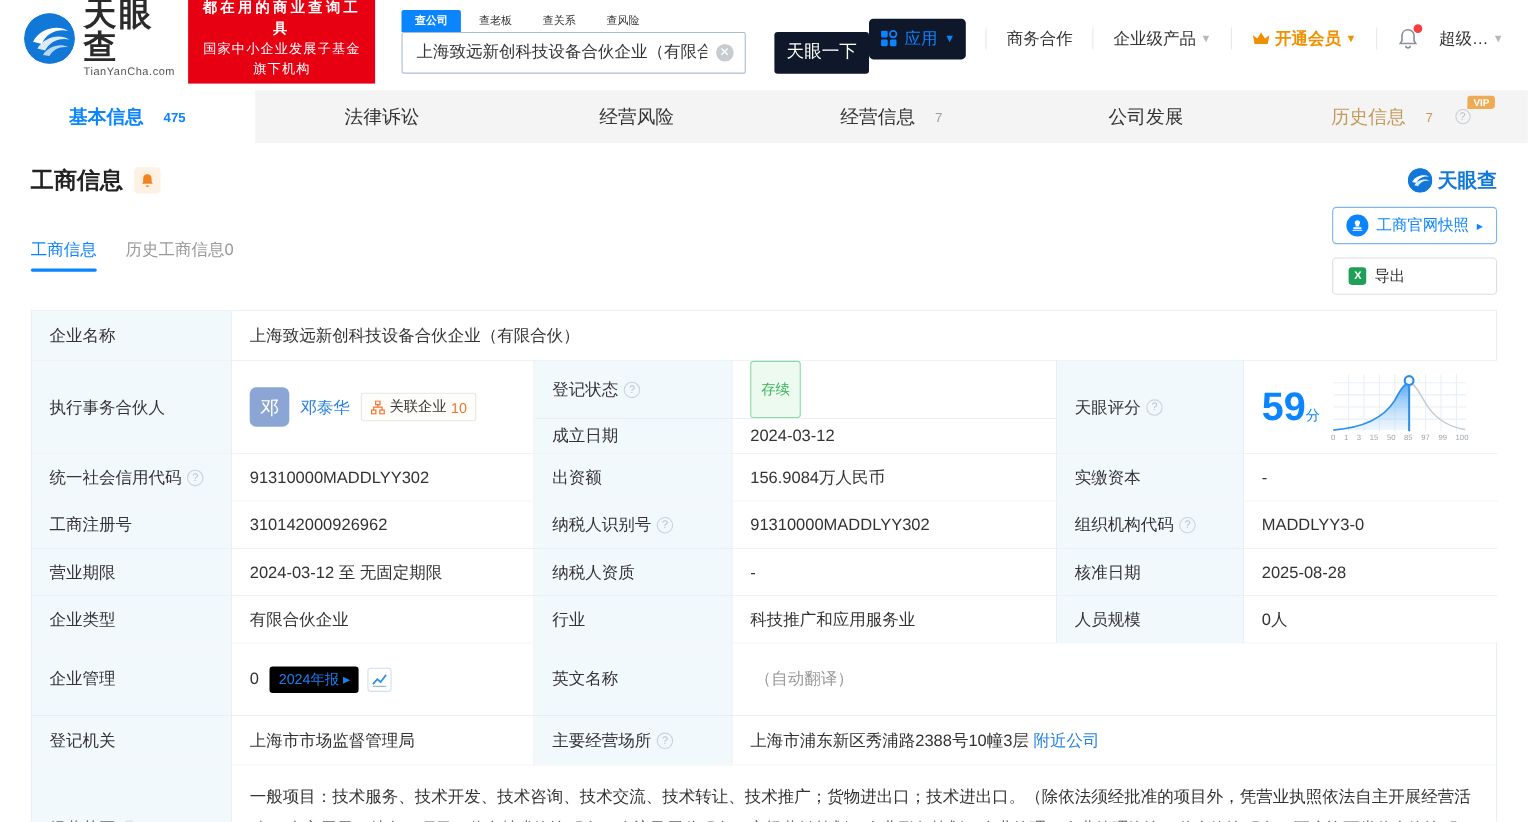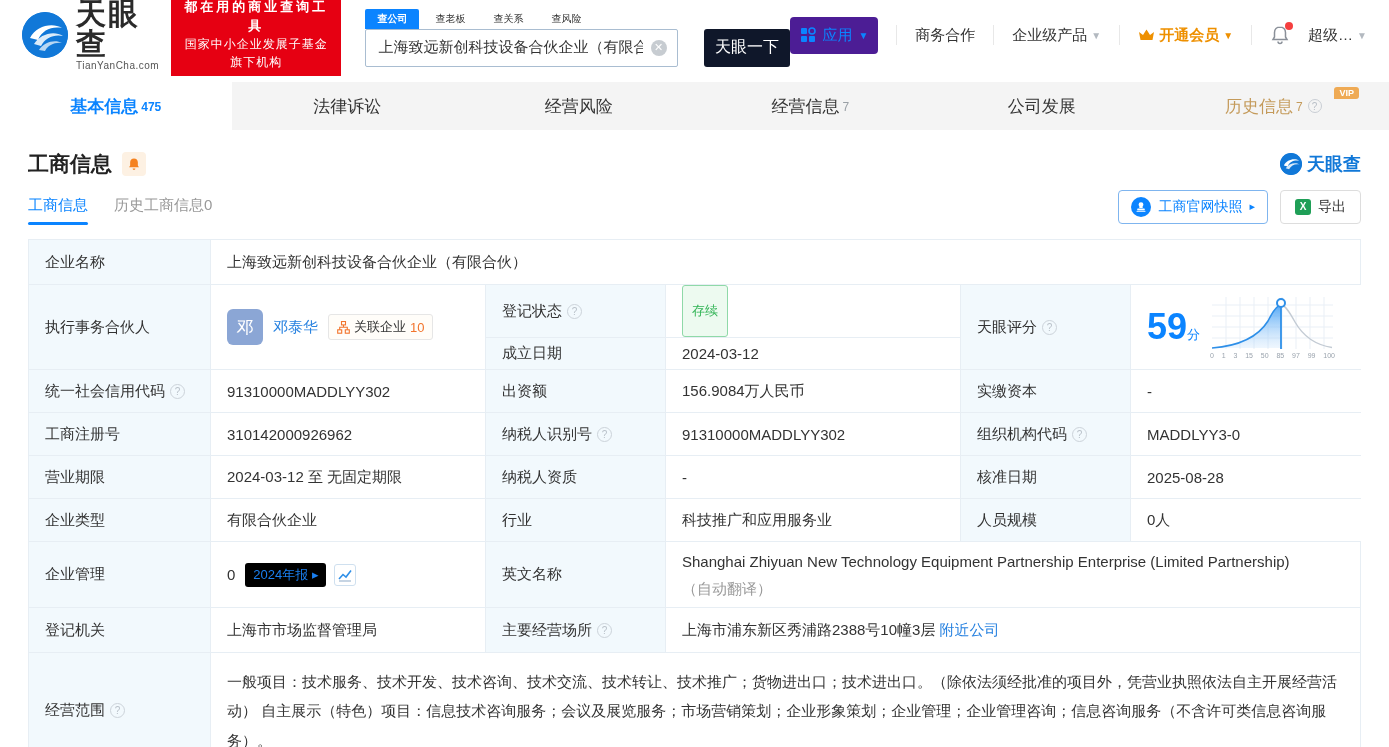--- a/index.html
+++ b/index.html
@@ -22,52 +22,52 @@
   .search-tabs { display:flex; align-items:flex-end; gap:4px; height:25px; }
   .search-tab { font-size:10px; color:#333; padding:3px 12px; cursor:pointer; }
   .search-tab.active { background:#0b84ff; color:#fff; font-weight:bold; border-radius:2px 2px 0 0; }
   .search-row { display:flex; height:38px; }
   .search-input-box { position:relative; width:360px; border:1px solid #a9bdd1; border-radius:2px; display:flex; align-items:center; }
   .search-input-box input { border:0; outline:0; width:100%; height:100%; padding:0 34px 0 12px; font-size:15px; color:#333; font-family:inherit; background:transparent; }
   .clear-icon { position:absolute; right:10px; width:16px; height:16px; border-radius:50%; background:#c7ccd1; color:#fff; font-size:11px; display:flex; align-items:center; justify-content:center; cursor:pointer; }
   .search-btn { margin-left:26px; width:100px; background:#0f172a; color:#fff; border:0; font-size:16px; border-radius:3px; cursor:pointer; font-family:inherit; }
 
   .header-menu { margin-left:auto; display:flex; align-items:center; gap:18px; white-space:nowrap; }
-  .apps-chip { display:flex; align-items:center; gap:6px; background:#4c1d95; color:#0b84ff; font-size:15px; padding:9px 10px; border-radius:4px; cursor:pointer; }
+  .apps-chip { display:flex; align-items:center; gap:6px; background:#0f172a; color:#0b84ff; font-size:15px; padding:9px 10px; border-radius:4px; cursor:pointer; }
   .caret { font-size:10px; color:inherit; }
   .caret.gray { color:#b3b9c0; }
   .menu-divider { width:1px; height:20px; background:#e8e8e8; }
   .menu-item { font-size:15px; color:#333; cursor:pointer; display:flex; align-items:center; gap:4px; }
   .menu-item.vip { color:#ee9000; font-weight:bold; }
   .bell-wrap { position:relative; cursor:pointer; display:flex; }
   .bell-dot { position:absolute; right:-3px; top:-3px; width:8px; height:8px; background:#f53f3f; border-radius:50%; }
 
   
   .nav-bar { margin-top:12px; height:48px; background:#f4f4f4; display:flex; }
-  .nav-tab { flex:1; display:flex; align-items:center; justify-content:center; gap:3px; font-size:17px; color:#333; cursor:pointer; position:relative; }
+  .nav-tab { flex:1; display:flex; align-items:center; justify-content:center; gap:18px; font-size:17px; color:#333; cursor:pointer; position:relative; }
   .nav-tab.active { background:#fff; color:#0b84ff; font-weight:bold; }
   .nav-count { font-size:12px; color:#9aa0a6; margin-top:2px; }
   .nav-tab.active .nav-count { color:#0b84ff; }
   .nav-tab.gold { color:#c49a5a; }
   .nav-tab.gold .nav-count { color:#c49a5a; }
   .vip-badge { position:absolute; top:5px; right:30px; background:#efaa54; color:#fff; font-size:9px; font-weight:bold; padding:1px 5px; border-radius:3px 3px 3px 0; }
   .q-circle { width:14px; height:14px; border:1px solid #c9ced4; border-radius:50%; color:#b9bfc7; font-size:10px; display:inline-flex; align-items:center; justify-content:center; margin-left:2px; }
 
   
   .section-head { display:flex; align-items:center; padding:20px 28px 0 28px; }
   .section-title { font-size:21px; font-weight:bold; color:#222; }
   .bell-badge { margin-left:10px; width:24px; height:24px; border-radius:4px; background:#fdf1e3; display:flex; align-items:center; justify-content:center; cursor:pointer; }
   .watermark { margin-left:auto; display:flex; align-items:center; gap:5px; color:#1178d8; font-weight:bold; font-size:18px; }
   .wm-mark { width:22px; height:22px; border-radius:50%; background:#1178d8; position:relative; overflow:hidden; }
 
   .subtab-row { display:flex; align-items:center; padding:18px 28px 14px 28px; }
   .subtab { font-size:15px; margin-right:26px; cursor:pointer; color:#999; position:relative; padding-bottom:10px; }
   .subtab.active { color:#0b84ff; }
   .subtab.active::after { content:""; position:absolute; left:0; right:0; bottom:0; height:3px; background:#0b84ff; border-radius:2px; }
-  .subtab-actions { margin-left:auto; display:flex; gap:12px; margin-top:-8px; }
+  .subtab-actions { margin-left:auto; display:flex; gap:12px; margin-top:-8px;flex-direction:column; }
   .snapshot-btn { display:flex; align-items:center; gap:7px; border:1px solid #7fb5ef; color:#0b84ff; background:#fff; border-radius:4px; height:34px; padding:0 12px; font-size:14px; cursor:pointer; font-family:inherit; }
   .stamp-circle { width:20px; height:20px; border-radius:50%; background:#0b84ff; display:flex; align-items:center; justify-content:center; }
   .export-btn { display:flex; align-items:center; gap:7px; border:1px solid #ddd; color:#333; background:#fff; border-radius:4px; height:34px; padding:0 14px; font-size:14px; cursor:pointer; font-family:inherit; }
   .xls-icon { width:16px; height:16px; background:#1f9f57; border-radius:3px; color:#fff; font-size:10px; font-weight:bold; display:flex; align-items:center; justify-content:center; }
 
   
   .table { margin:0 28px; width:1333px; border:1px solid #e7eef4; border-bottom:0; font-size:15px; }
   .t-row { display:flex; border-bottom:1px solid #e7eef4; }
   .cell { display:flex; align-items:center; padding:0 16px; border-right:1px solid #e7eef4; }
   .cell:last-child { border-right:0; }
@@ -385,21 +385,21 @@
       <span class="report-badge"><span>2024年报</span> ▸</span>
       <span class="trend-icon">
         <svg width="14" height="14" viewBox="0 0 14 14">
           <path d="M1 11 L5 6.5 L8 9 L13 2.5" fill="none" stroke="#2e8fe8" stroke-width="1.6"></path>
           <path d="M1 13 H13" stroke="#9fb8d0" stroke-width="1.2"></path>
         </svg>
       </span>
     </div>
     <div class="cell lab w-l2">英文名称</div>
     <div class="cell val grow en-name">
-      <span>Shanghai Zhiyuan New Technology Equipment Partnership Enterprise (Limited Partnership)</span>&nbsp;<span class="muted">（自动翻译）</span>
+      &nbsp;<span class="muted">（自动翻译）</span>
     </div>
   </div>
 
   <div class="t-row h45">
     <div class="cell lab w-l1">登记机关</div>
     <div class="cell val w-v1">上海市市场监督管理局</div>
     <div class="cell lab w-l2">
       <span>主要经营场所</span>
       <span class="help">?</span>
     </div>

